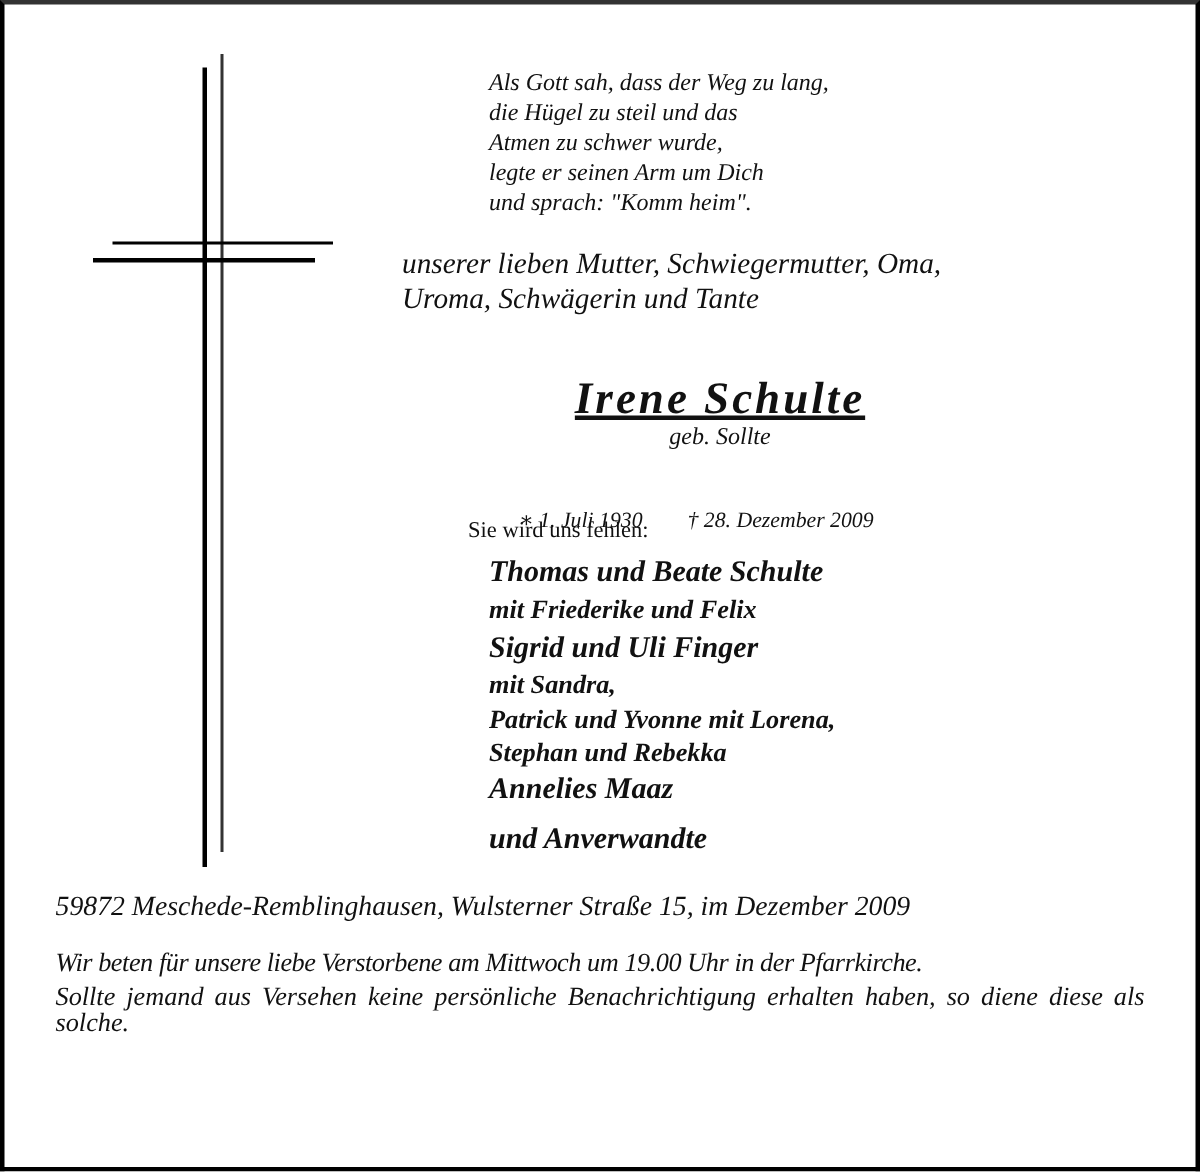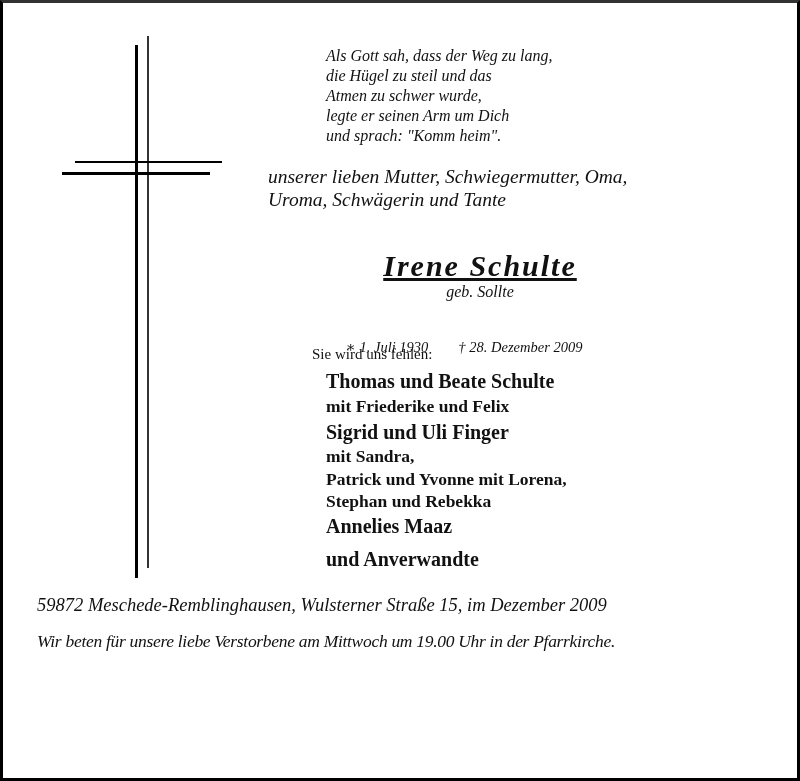--- a/index.html
+++ b/index.html
@@ -10,21 +10,21 @@
   .line { position:absolute; background:#000; }
   .abs { position:absolute; white-space:nowrap; }
   .poem { left:326px; top:46px; font-style:italic; font-size:16px; line-height:20px; }
   .intro { left:268px; top:165px; font-style:italic; font-size:19.5px; line-height:23px; }
   .name { left:300px; top:249px; width:360px; text-align:center; font-style:italic; font-weight:bold;
           font-size:30px; letter-spacing:2px;text-decoration:underline; }
   .maiden { left:300px; top:283px; width:360px; text-align:center; font-style:italic; font-size:16px; }
   .dates { left:346px; top:303px; font-style:italic; font-size:14.5px;margin-top:36px; }
   .dates span + span { margin-left:30px; }
   .miss { left:312px; top:346px; font-size:15px; }
-  .fam { position:absolute; left:326px; font-weight:bold; white-space:nowrap; }
+  .fam { position:absolute; left:326px; font-style:italic; font-weight:bold; white-space:nowrap; }
   .big { font-size:20px; }
   .small { font-size:17.5px; }
   .footer { position:absolute; left:37px; width:726px; font-style:italic; font-size:17.5px; line-height:17px; }
   .footer p { margin:0; }
   .just { text-align:justify; text-align-last:left; }
 </style>
 </head>
 <body>
 
 <div class="frame"></div>
@@ -63,13 +63,14 @@
 <div class="fam small" style="top:469px;">Patrick und Yvonne mit Lorena,</div>
 <div class="fam small" style="top:491px;">Stephan und Rebekka</div>
 <div class="fam big" style="top:515px;">Annelies Maaz</div>
 <div class="fam big" style="top:548px;">und Anverwandte</div>
 
 <div class="footer" style="top:597px;">
   <p style="font-size:18.5px;">59872 Meschede-Remblinghausen, Wulsterner Straße 15, im Dezember 2009</p>
 </div>
 <div class="footer" style="top:627px;">
   <p style="margin-top:6px; letter-spacing:-0.3px;">Wir beten für unsere liebe Verstorbene am Mittwoch um 19.00 Uhr in der Pfarrkirche.</p>
+  <p class="just" style="margin-top:6px;">Sollte jemand aus Versehen keine persönliche Benachrichtigung erhalten haben, so diene diese als solche.</p>
 </div>
 
 </body></html>

